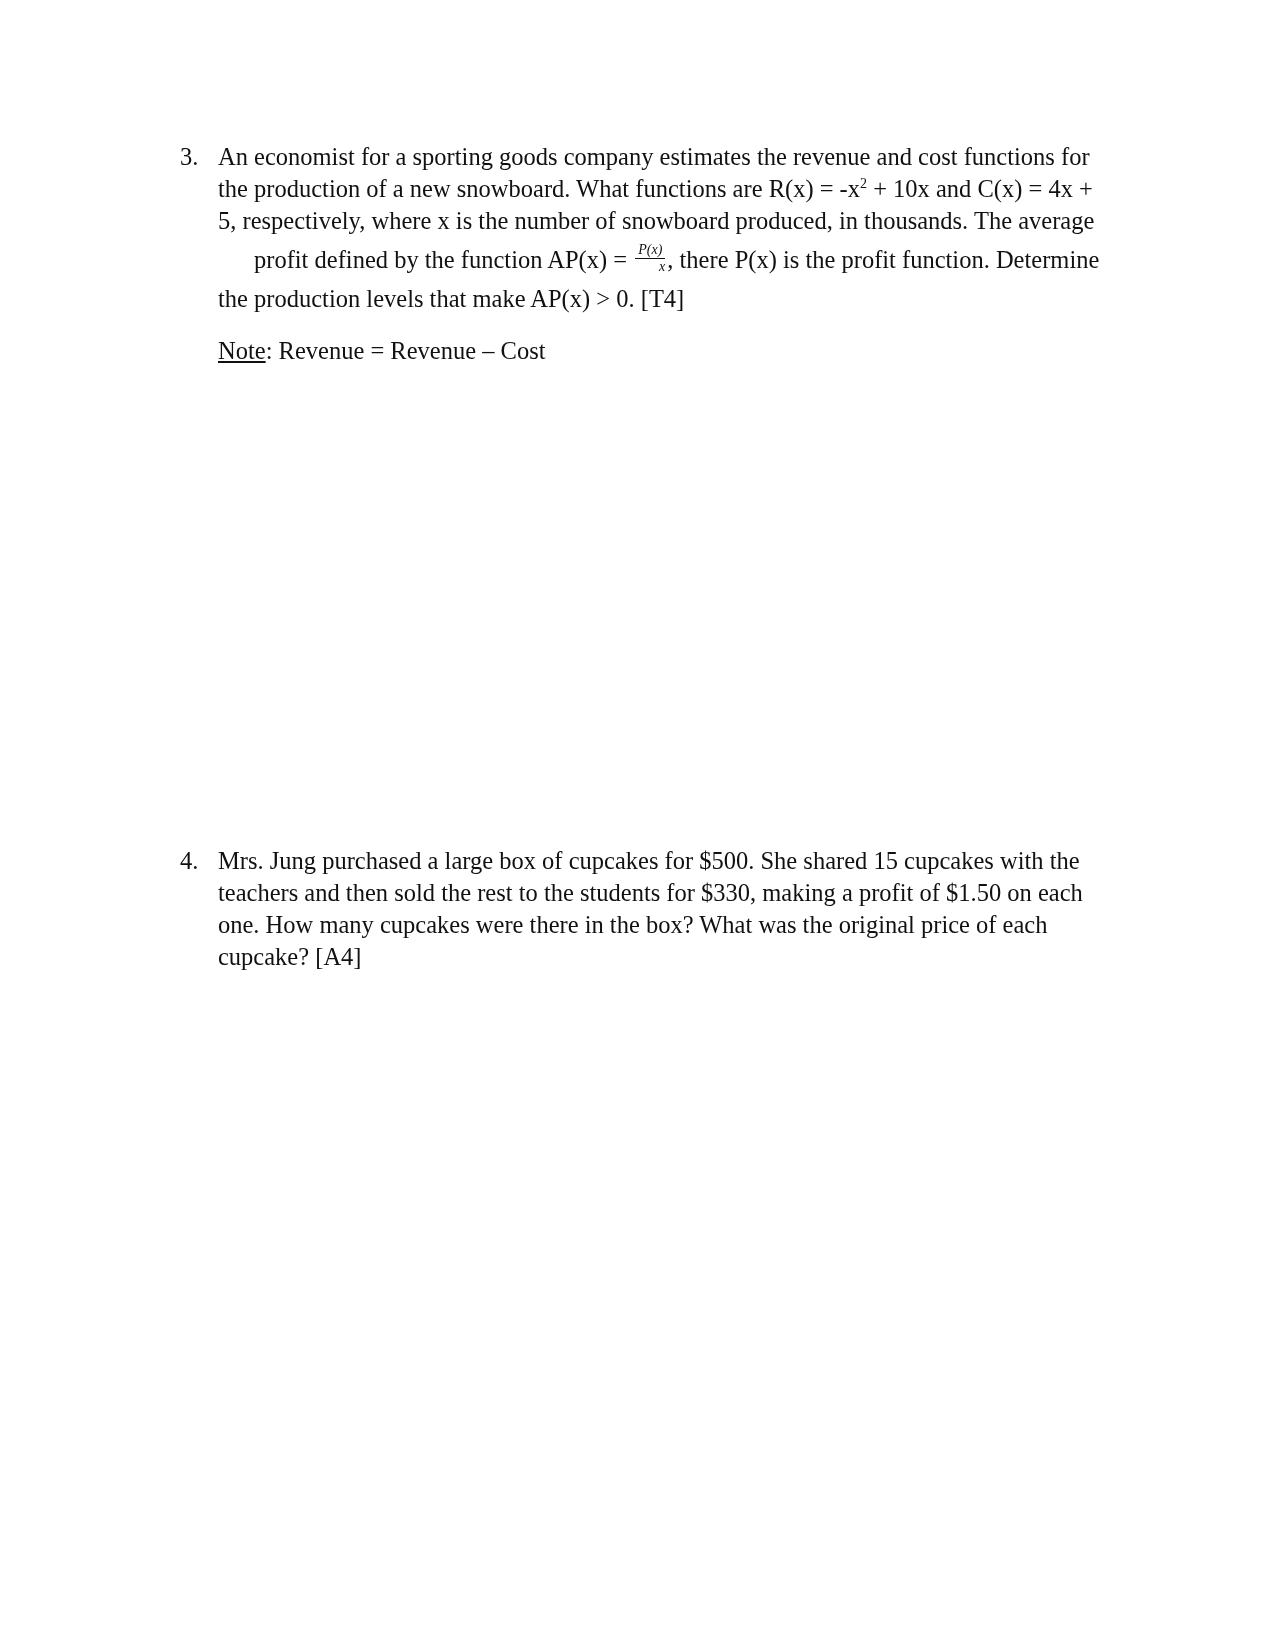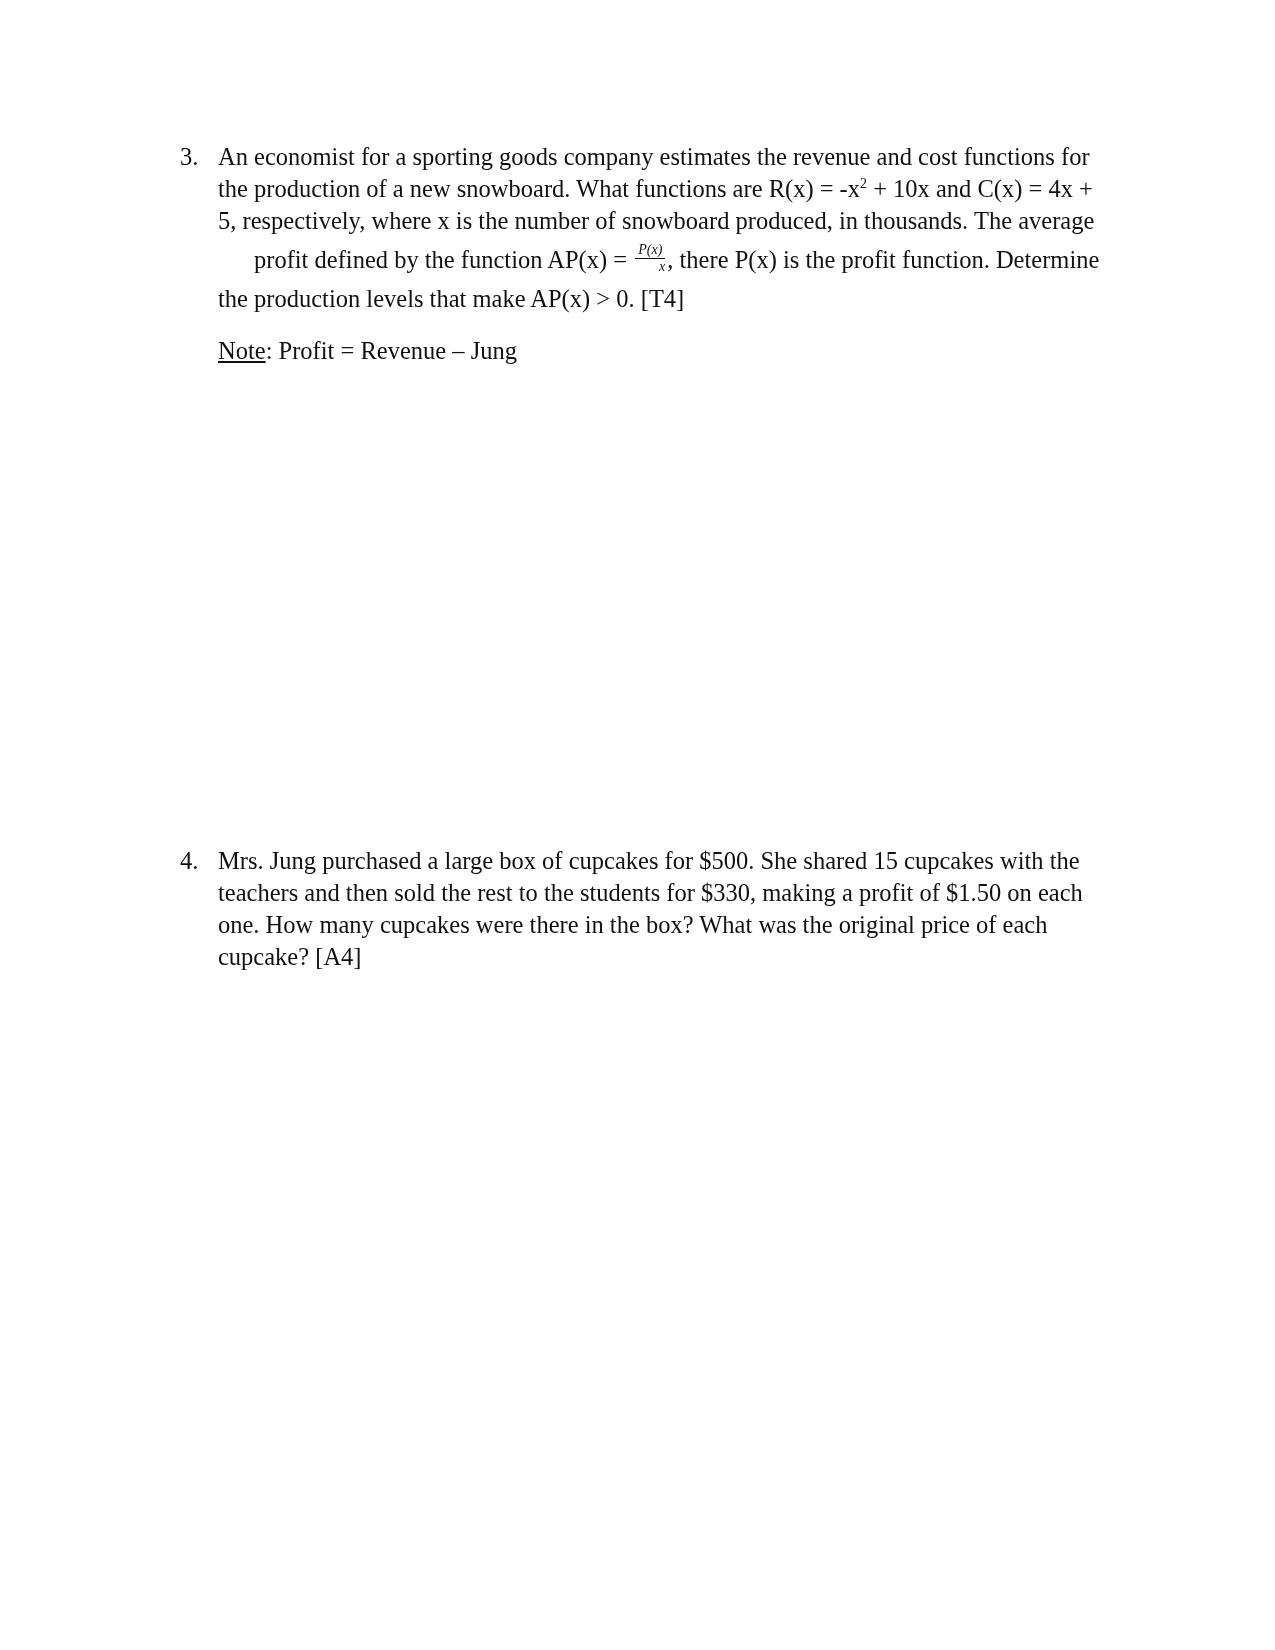--- a/index.html
+++ b/index.html
@@ -25,21 +25,21 @@
     <div class="line" style="width:858px;">An economist for a sporting goods company estimates the revenue and cost functions for</div>
     <div class="line">
       <span>the production of a new snowboard. What functions are R(x) = -x</span><sup>2</sup><span> + 10x and C(x) = 4x +</span>
     </div>
     <div class="line">5, respectively, where x is the number of snowboard produced, in thousands. The average</div>
     <div class="line" style="height:46px;line-height:46px;margin-left:36px;">
       <span>profit defined by the function AP(x) = </span><span class="frac"><span class="n">P(x)</span><span class="d">x</span></span><span>, there P(x) is the profit function. Determine</span>
     </div>
     <div class="line">the production levels that make AP(x) &gt; 0. [T4]</div>
     <div class="line" style="margin-top:20px;">
-      <span class="note-label">Note</span><span>: Profit = Revenue – Jung</span>
+      <span class="note-label">Note</span><span>: Revenue = Revenue – Cost</span>
     </div>
   </div>
 </div>
 
 <div class="q" style="top:845px;">
   <span class="num line">4.</span>
   <div class="body">
     <div class="line">Mrs. Jung purchased a large box of cupcakes for $500. She shared 15 cupcakes with the</div>
     <div class="line">teachers and then sold the rest to the students for $330, making a profit of $1.50 on each</div>
     <div class="line">one. How many cupcakes were there in the box? What was the original price of each</div>

